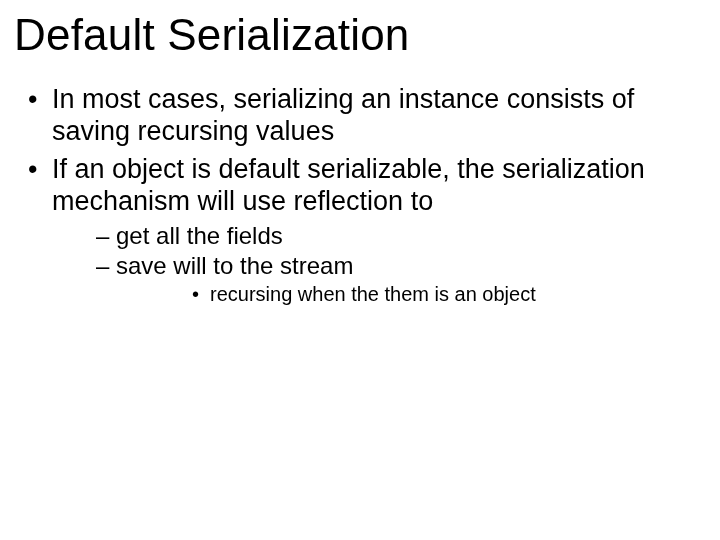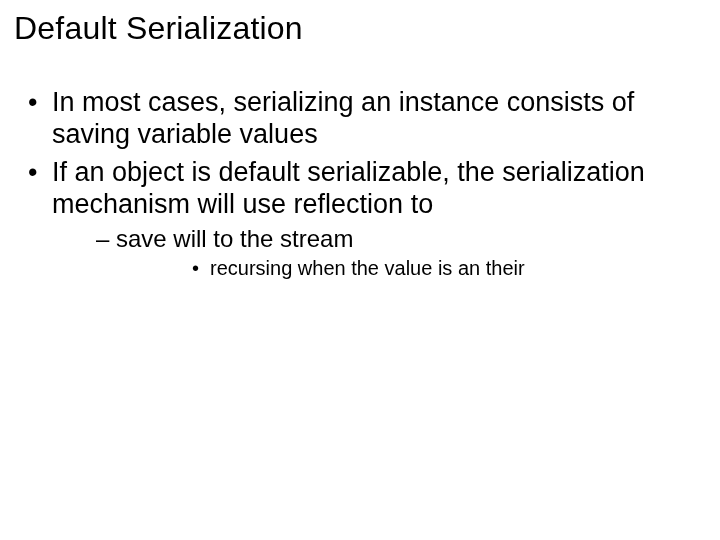--- a/index.html
+++ b/index.html
@@ -1,38 +1,39 @@
 <!DOCTYPE html>
 <html><head>
 <meta charset="utf-8">
 <style>
   * { margin: 0; padding: 0; box-sizing: border-box; }
   html, body { width: 720px; height: 540px; background: #fff; font-family: Arial, Helvetica, sans-serif; color: #000; }
   .slide { width: 720px; height: 540px; padding: 10px 18px 18px 14px; }
-  .title { font-size: 32px; font-weight: 400; letter-spacing: 0.2px; margin-bottom: 40px; }
+  .title { font-size: 44px; font-weight: 400; letter-spacing: 0.2px; margin-bottom: 24px; }
   .bullets-l1 { list-style: none; }
   .bullets-l1 > li { font-size: 27px; line-height: 1.18; margin-bottom: 6px; padding-left: 38px; position: relative; }
   .bullets-l1 > li::before { content: "•"; position: absolute; left: 14px; top: 0; font-size: 27px; }
   .bullets-l2 { list-style: none; margin-top: 4px; }
   .bullets-l2 > li { font-size: 24px; line-height: 1.22; padding-left: 64px; position: relative; }
   .bullets-l2 > li::before { content: "–"; position: absolute; left: 44px; top: 0; }
   .bullets-l3 { list-style: none; margin-top: 2px; }
   .bullets-l3 > li { font-size: 20px; line-height: 1.25; padding-left: 94px; position: relative; }
   .bullets-l3 > li::before { content: "•"; position: absolute; left: 76px; top: 0; font-size: 20px; }
 </style>
 </head>
 <body>
 
 <div class="slide">
   <h1 class="title">Default Serialization</h1>
   <ul class="bullets-l1">
-    <li><span>In most cases, serializing an instance consists of saving variable values</span></li>
+    <li><span>In most cases, serializing an instance consists of saving recursing values</span></li>
     <li><span>If an object is default serializable, the serialization mechanism will use reflection to</span>
       <ul class="bullets-l2">
+        <li><span>get all the fields</span></li>
         <li><span>save will to the stream</span>
           <ul class="bullets-l3">
-            <li><span>recursing when the value is an their</span></li>
+            <li><span>recursing when the them is an object</span></li>
           </ul>
         </li>
       </ul>
     </li>
   </ul>
 </div>
 
 </body></html>

